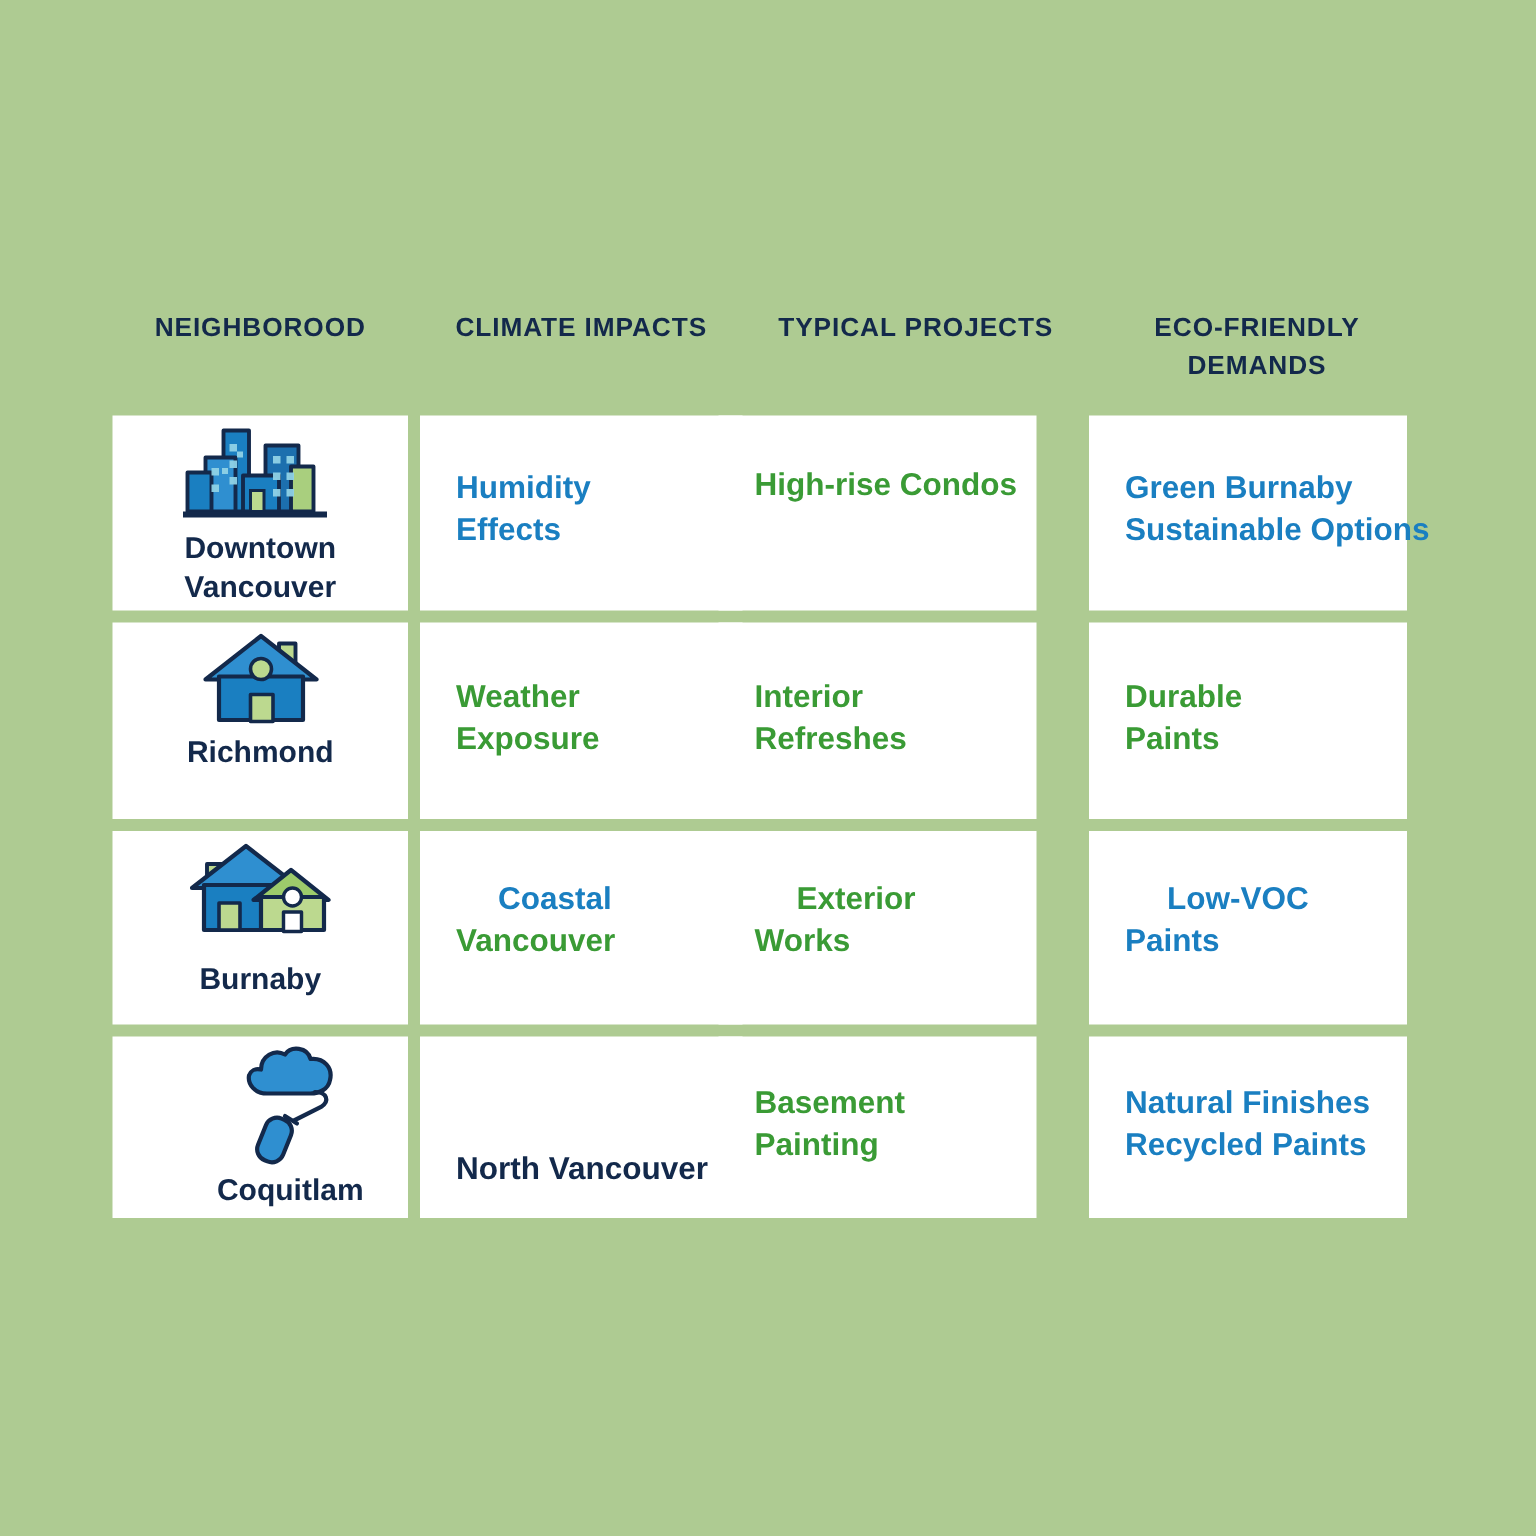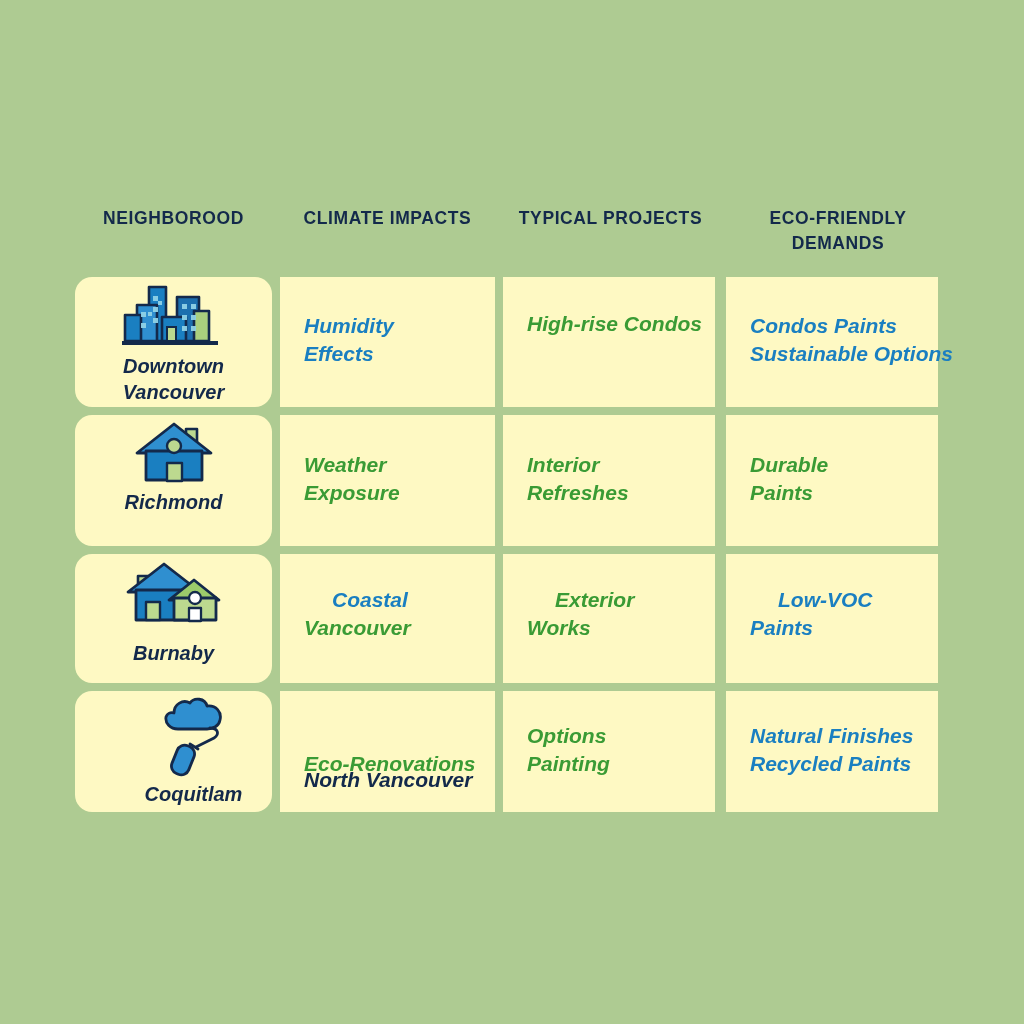--- a/index.html
+++ b/index.html
@@ -50,29 +50,28 @@
   
   .grid {
     position: absolute;
     left: 75px;
     top: 277px;
     width: 875px;
     height: 535px;
   }
   .card {
     position: absolute;
-    background: #fef9c3;
+    background: #ffffff;
     box-sizing: border-box;
     overflow: visible;
-    font-style: italic;
-  }
-  
-  .col0 { left: 0px;   width: 197px; border-radius: 17px; }
+  }
+  
+  .col0 { left: 0px;   width: 197px; }
   .col1 { left: 205px; width: 215px; }
-  .col2 { left: 428px; width: 212px; }
+  .col2 { left: 404px; width: 212px; }
   .col3 { left: 651px; width: 212px; }
   
   .row0 { top: 0px;   height: 130px; }
   .row1 { top: 138px; height: 131px; }
   .row2 { top: 277px; height: 129px; }
   .row3 { top: 414px; height: 121px; padding-left: 40px; }
 
   
   .nb-cell {
     display: flex;
@@ -177,21 +176,21 @@
     <div class="card col1 row0 txt-cell t-r0">
       <div class="txt-line l0 blue">Humidity</div>
       <div class="txt-line l1 blue">Effects</div>
     </div>
 
     <div class="card col2 row0 txt-cell t-r0 single">
       <div class="txt-line l0 green">High-rise Condos</div>
     </div>
 
     <div class="card col3 row0 txt-cell t-r0">
-      <div class="txt-line l0 blue">Condos Paints</div>
+      <div class="txt-line l0 blue">Green Burnaby</div>
       <div class="txt-line l1 blue">Sustainable Options</div>
     </div>
 
     <div class="card col1 row1 txt-cell t-r1">
       <div class="txt-line l0 green">Weather</div>
       <div class="txt-line l1 green">Exposure</div>
     </div>
 
     <div class="card col2 row1 txt-cell t-r1">
       <div class="txt-line l0 green">Interior</div>
@@ -254,25 +253,24 @@
           <path d="M58 31 C66 31 68 37 62 41 L44 50" fill="none" stroke="#13294b" stroke-width="2.8" stroke-linecap="round"></path>
           <path d="M38 47 L46 52" fill="none" stroke="#13294b" stroke-width="2.8" stroke-linecap="round"></path>
           <rect x="22" y="48" width="18" height="30" rx="8" transform="rotate(22 31 63)" fill="#2f8fd0" stroke="#13294b" stroke-width="2.8"></rect>
         </svg>
       </span>
       <div class="nb-label">Coquitlam</div>
     </div>
 
     <div class="card col1 row3 txt-cell t-r3">
       <div class="txt-line l0 navy">North Vancouver</div>
-      <div class="txt-line l1 green">Eco-Renovations</div>
     </div>
 
     <div class="card col2 row3 txt-cell t-r3">
-      <div class="txt-line l0 green">Options</div>
+      <div class="txt-line l0 green">Basement</div>
       <div class="txt-line l1 green">Painting</div>
     </div>
 
     <div class="card col3 row3 txt-cell t-r3">
       <div class="txt-line l0 blue">Natural Finishes</div>
       <div class="txt-line l1 blue">Recycled Paints</div>
     </div>
 
   </div>
 </div>

